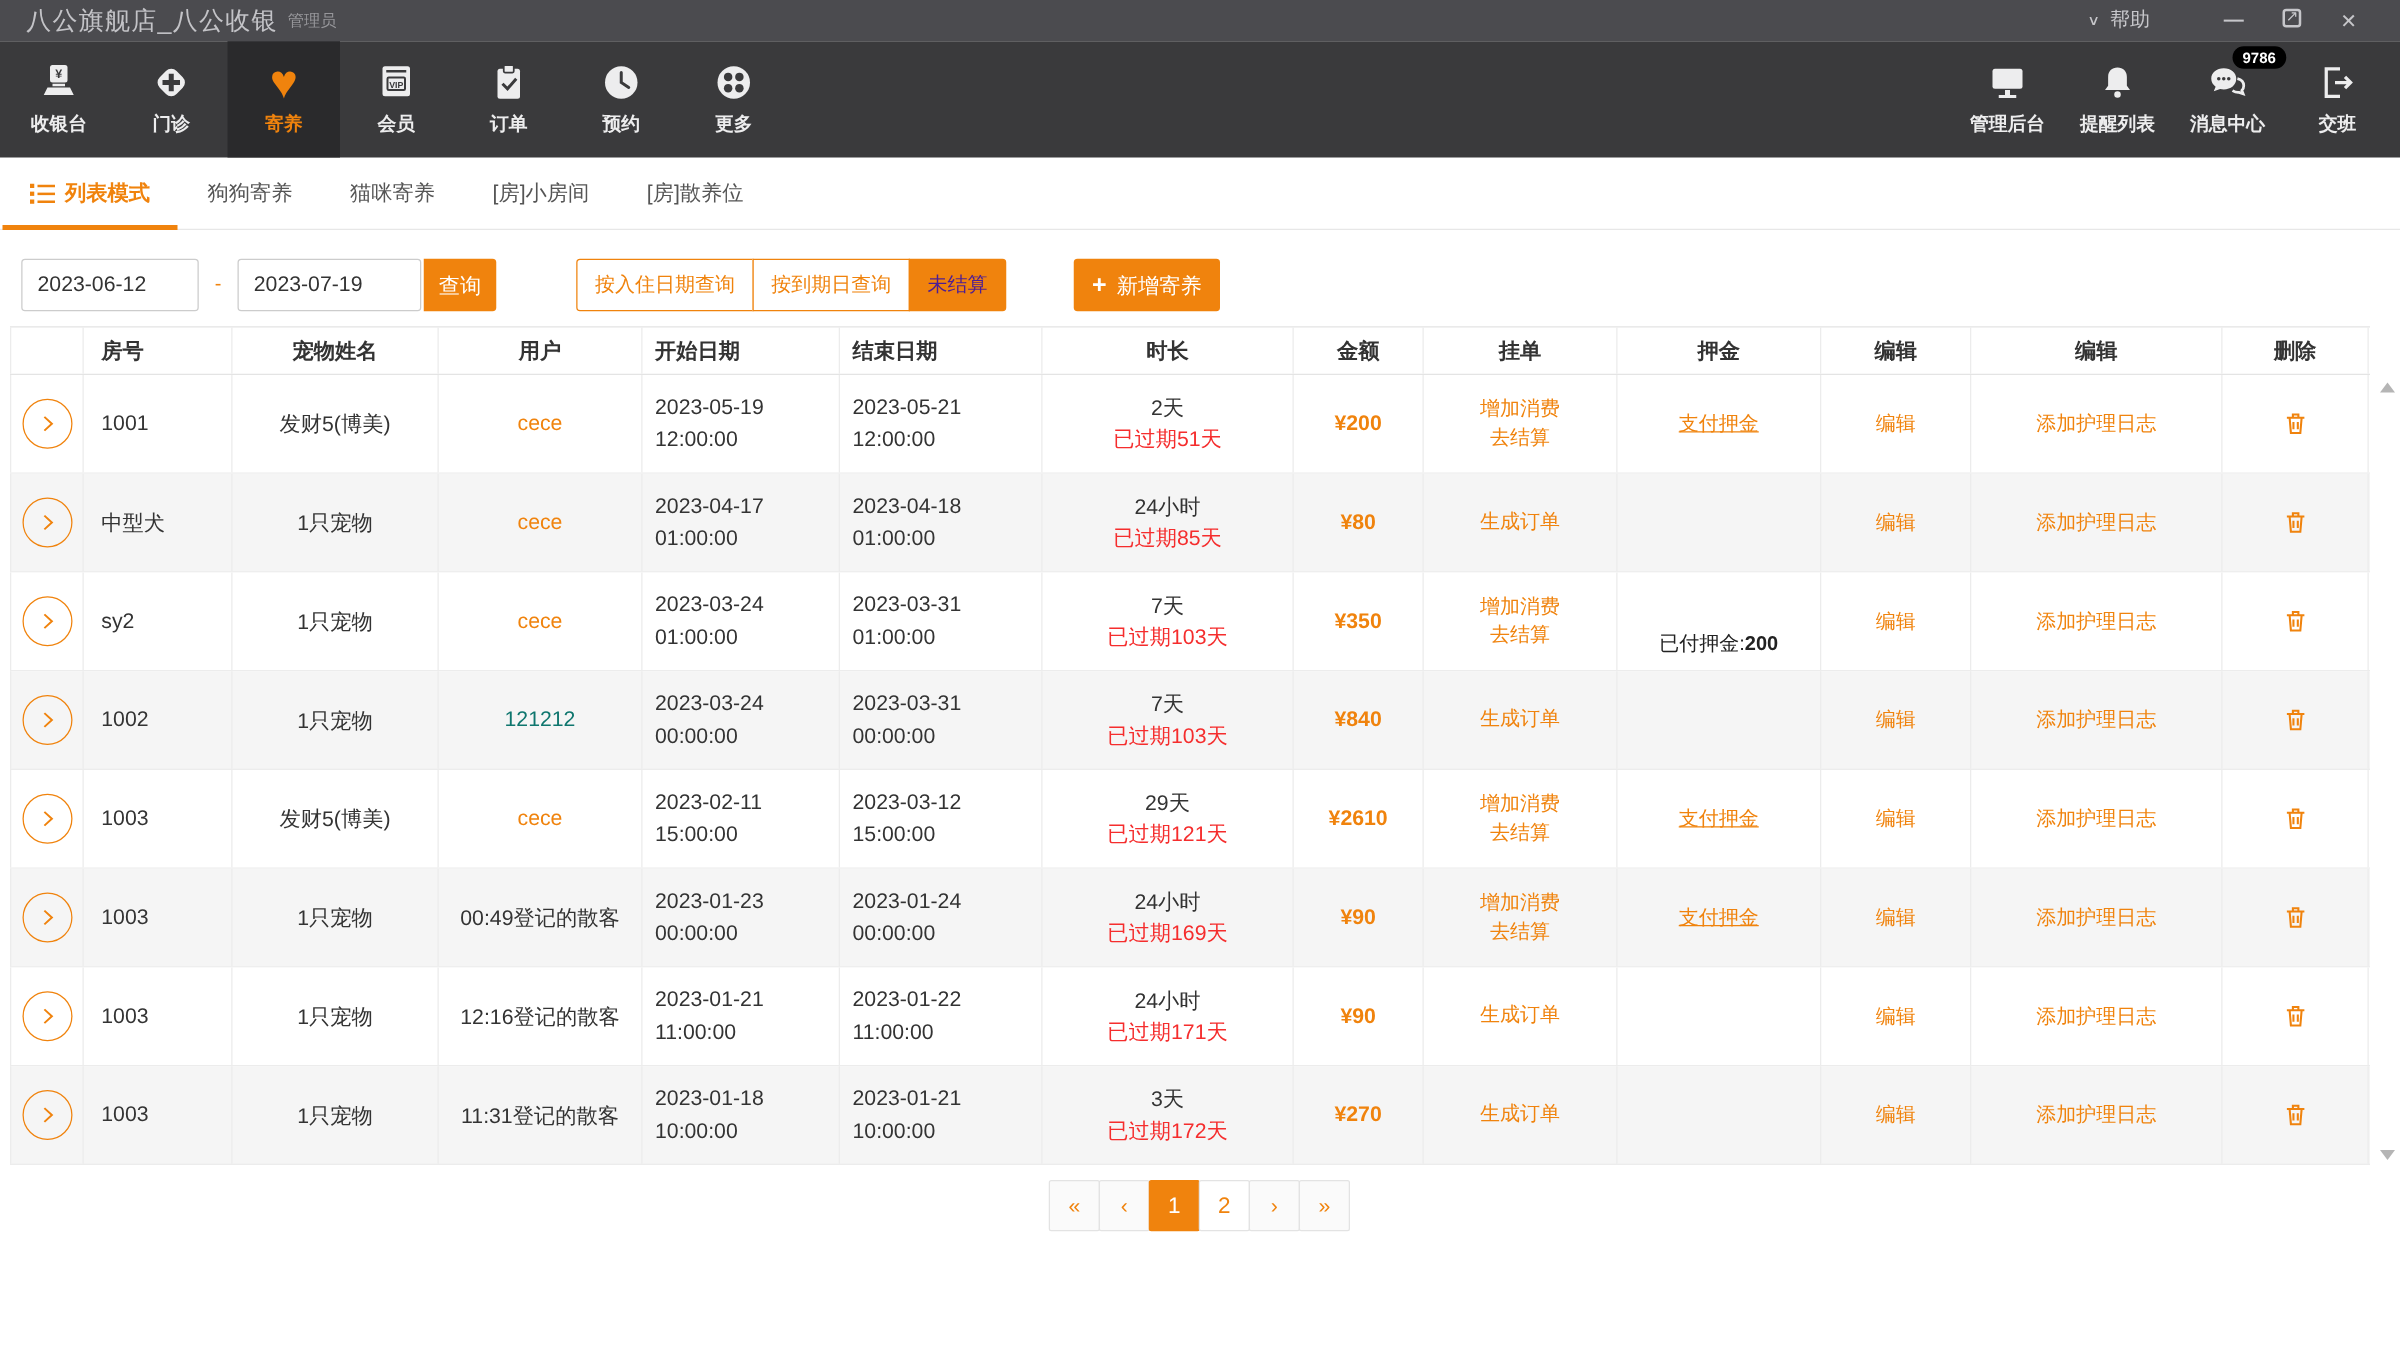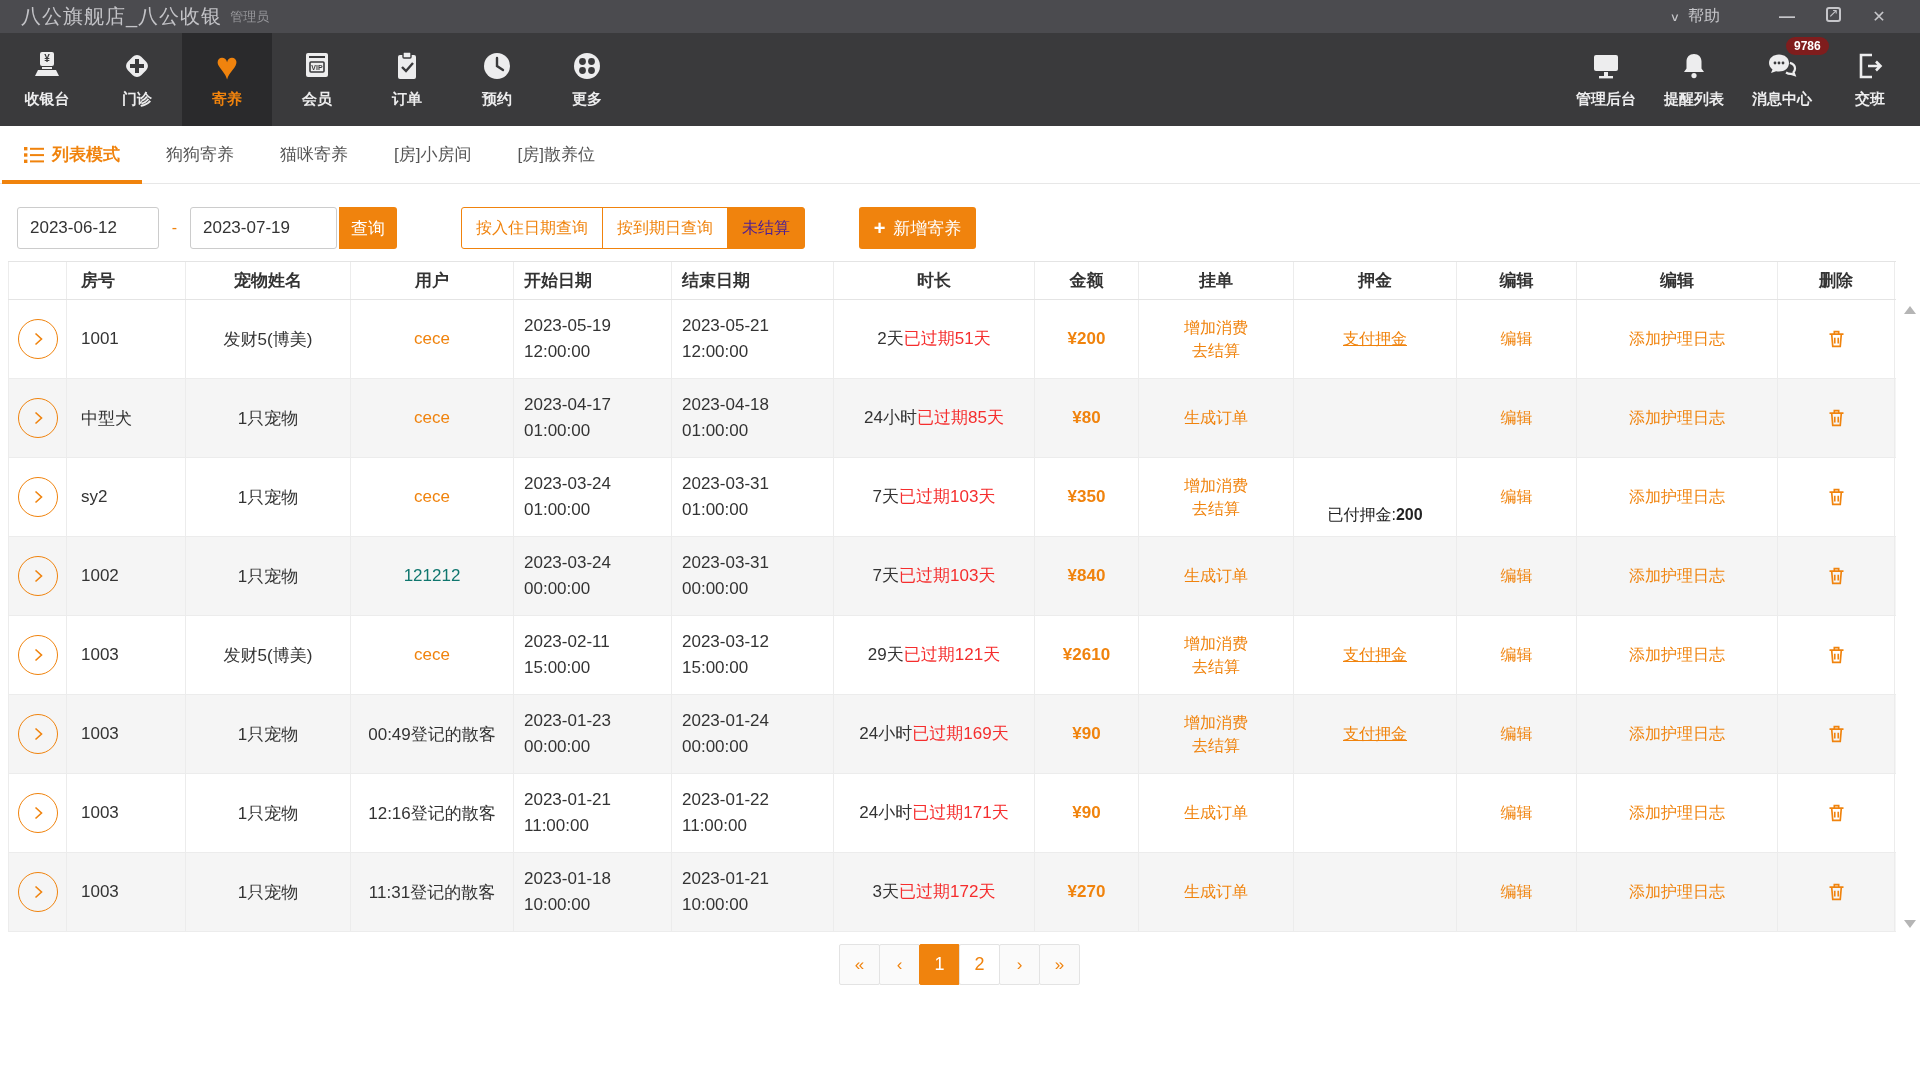--- a/index.html
+++ b/index.html
@@ -25,21 +25,21 @@
   .navbar { height:93px; background:#3a3a3c; display:flex; justify-content:space-between; position:relative; }
   .nav-left { display:flex; padding-left:2px; }
   .nav-item { width:90px; display:flex; flex-direction:column; align-items:center;
               justify-content:center; gap:9px; color:#ededee; cursor:pointer; }
   .nav-item .lbl { font-size:15px; font-weight:bold; }
   .nav-item.active { background:#2a2a2c; }
   .nav-item.active .lbl { color:#f0830d; }
   .heart { font-size:38px; line-height:30px; color:#f0830d; }
   .nav-right { display:flex; padding-right:6px; }
   .nav-right .nav-item { width:88px; }
-  .badge { position:absolute; top:4px; left:1786px; background:#7f1d1d; color:#fff;
+  .badge { position:absolute; top:4px; left:1786px; background:#000000; color:#fff;
            font-size:12px; font-weight:bold; padding:2px 8px; border-radius:10px; }
 
   
   .tabrow { height:58px; border-bottom:1px solid #e7e7e7; display:flex; align-items:stretch;
             padding-left:14px; background:#fff; }
   .tab { display:flex; align-items:center; gap:8px; font-size:17px; color:#555;
          padding:12px 10px; margin-right:26px; position:relative; cursor:pointer; }
   .tab.active { color:#f0830d; font-weight:bold; }
   .tab.active:after { content:""; position:absolute; left:-12px; right:-12px; bottom:-1px;
                       height:4px; background:#f0830d; }
@@ -73,21 +73,21 @@
              border-right:1px solid #ececec; height:100%; font-size:17px; color:#333; }
   .th:first-child, .td:first-child { border-left:1px solid #ececec; }
   .trow { height:79px; border-bottom:1px solid #ececec; background:#fff; }
   .trow.alt { background:#f5f5f5; }
   .c0{width:59px}.c1{width:119px}.c2{width:165px}.c3{width:163px}.c4{width:158px}
   .c5{width:162px}.c6{width:201px}.c7{width:104px}.c8{width:155px}.c9{width:163px}
   .c10{width:120px}.c11{width:201px}.c12{width:117px}
   .th.c1, .td.c1 { justify-content:flex-start; padding-left:14px; }
   .th.c4,.th.c5 { justify-content:flex-start; padding-left:10px; }
   .td.c4,.td.c5 { flex-direction:column; align-items:flex-start; padding-left:10px; line-height:1.55; }
-  .td.c6 { flex-direction:row; line-height:1.5; }
+  .td.c6 { flex-direction:column; line-height:1.5; }
   .overdue { color:#f52d2d; }
   .td.c7 { color:#f0830d; font-weight:bold; font-size:17px; }
   .td.c8 { flex-direction:column; line-height:1.45; }
   .lnk { color:#f0830d; text-decoration:none; font-size:16px; cursor:pointer; }
   .lnk.u { text-decoration:underline; }
   .dep-paid { color:#222; font-size:16px;margin-top:36px; }
   .dep-paid b { font-weight:bold; }
   .expander { width:40px; height:40px; border:1px solid #f0830d; border-radius:50%;
               display:flex; align-items:center; justify-content:center; cursor:pointer; background:transparent; }
   .trash { cursor:pointer; display:flex; }

